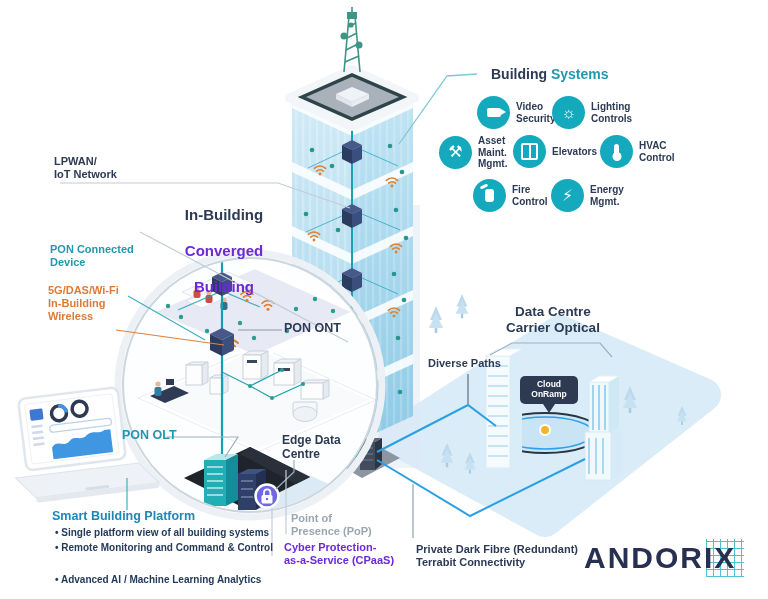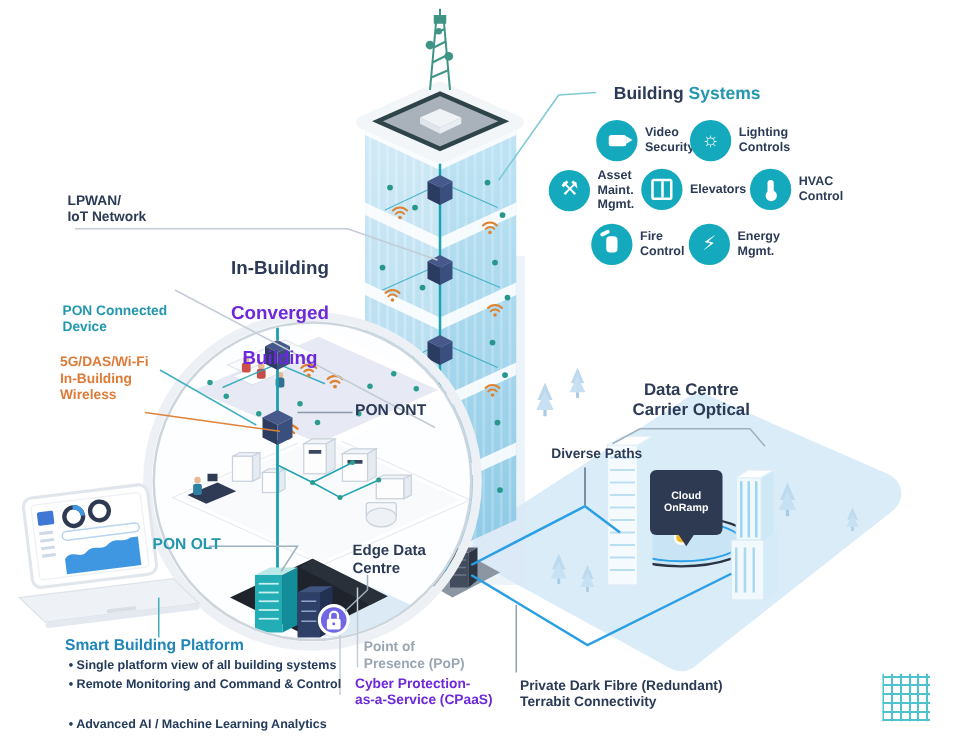--- a/index.html
+++ b/index.html
@@ -25,21 +25,21 @@
   .cam::after{content:"";position:absolute;right:-5px;top:1px;border-left:5px solid #fff;
       border-top:3.5px solid transparent;border-bottom:3.5px solid transparent;}
   .elev{width:13px;height:13px;border:2px solid #fff;border-radius:2px;position:relative;display:block;}
   .elev::after{content:"";position:absolute;left:50%;top:0;bottom:0;width:2px;background:#fff;transform:translateX(-50%);}
   .therm{width:5px;height:11px;background:#fff;border-radius:3px;position:relative;display:block;margin-bottom:5px;}
   .therm::after{content:"";position:absolute;left:50%;bottom:-6px;transform:translateX(-50%);
       width:9px;height:9px;background:#fff;border-radius:50%;}
   .ext{width:9px;height:13px;background:#fff;border-radius:3px;position:relative;display:block;}
   .ext::after{content:"";position:absolute;top:-4px;left:-5px;width:8px;height:3px;background:#fff;
       border-radius:2px;transform:rotate(-25deg);}
-  .tooltip{position:absolute;left:520px;top:376px;width:54px;padding:16px 2px;background:#2e3a52;
+  .tooltip{position:absolute;left:520px;top:376px;width:54px;padding:4px 2px;background:#2e3a52;
       border-radius:5px;color:#fff;font-size:8.5px;font-weight:700;text-align:center;line-height:1.15;
       white-space:pre-line;}
   .tooltip::after{content:"";position:absolute;left:50%;bottom:-9px;transform:translateX(-50%);
       border:6px solid transparent;border-top:9px solid #2e3a52;border-bottom:none;}
   .sp-title{position:absolute;left:52px;top:509px;font-size:12.5px;font-weight:800;color:#1f86b8;}
   .bullet{position:absolute;left:55px;font-size:10px;font-weight:700;color:#233a5a;}
   .bullet::before{content:"•  ";}
   .brand{position:absolute;left:584px;top:541px;font-size:30px;font-weight:800;
       letter-spacing:2px;color:#273050;z-index:3;}
   .logo-grid{position:absolute;left:706px;top:539px;width:38px;height:38px;z-index:2;opacity:.9;
@@ -509,31 +509,32 @@
 <div class="sys-item" style="left:551px;top:179px;">
   <span class="ic">
         <span class="g-glyph">⚡</span>
       </span>
   <span class="sys-lbl">Energy
 Mgmt.</span>
 </div>
 
 <div class="dc-title">Data Centre
 Carrier Optical</div>
-<div class="lbl sm navy" style="left:421px;top:357px;padding-left:20px;">Diverse Paths</div>
+<div class="lbl sm navy" style="left:408px;top:357px;padding-left:20px;">Diverse Paths</div>
 <div class="tooltip">Cloud
 OnRamp</div>
 
 <div class="sp-title">Smart Building Platform</div>
 <div class="bullet" style="top:542px;">Remote Monitoring and Command &amp; Control</div>
 <div class="bullet" style="top:527px;">Single platform view of all building systems</div>
 <div class="bullet" style="top:557px;margin-top:17px;">Advanced AI / Machine Learning Analytics</div>
 
 <div class="lbl sm gray" style="left:291px;top:512px;font-weight:600;">Point of
 Presence (PoP)</div>
 <div class="lbl sm blue" style="left:284px;top:541px;">Cyber Protection-
 as-a-Service (CPaaS)</div>
 <div class="lbl sm navy" style="left:416px;top:543px;">Private Dark Fibre (Redundant)
 Terrabit Connectivity</div>
 
 <div class="logo-grid"></div>
+<div class="brand">ANDORIX</div>
 
 </div>
 
 </body></html>

